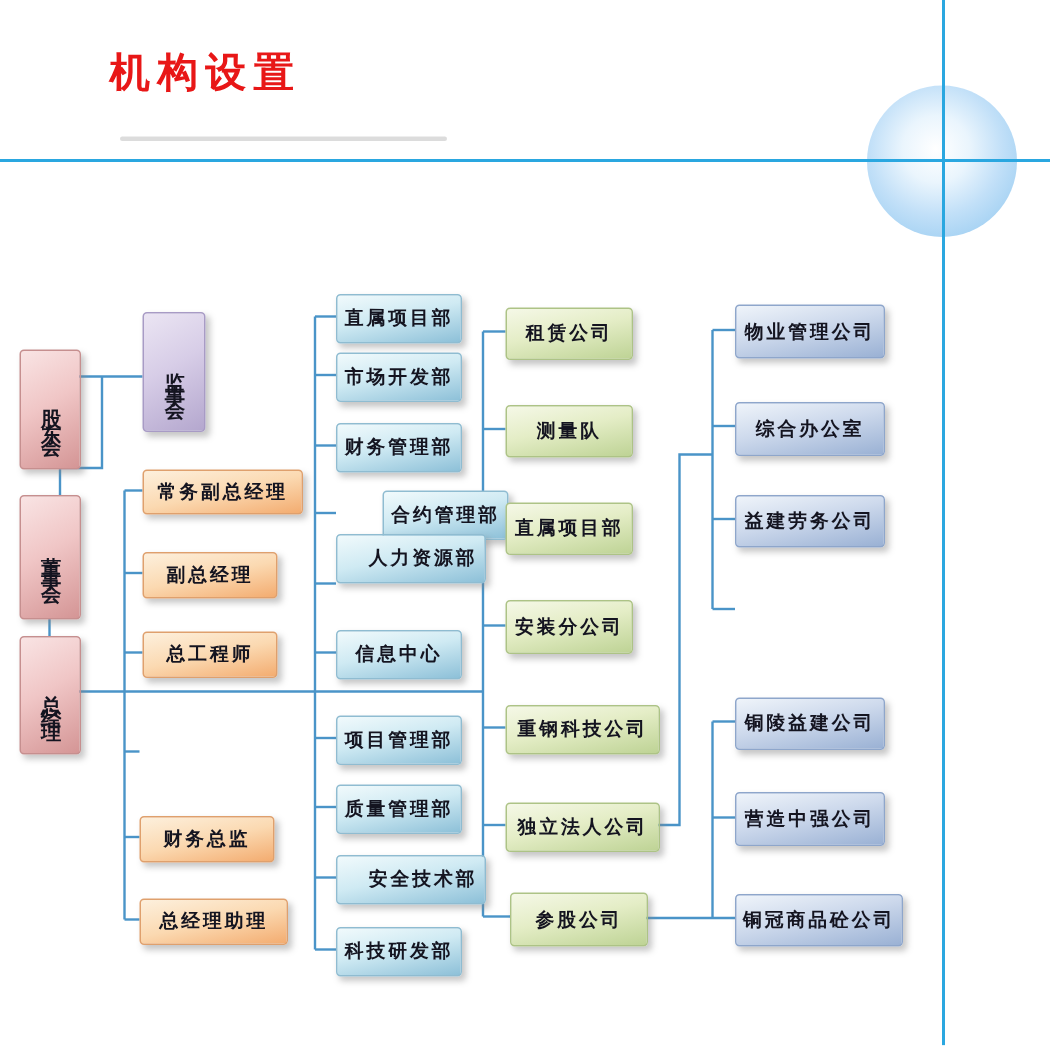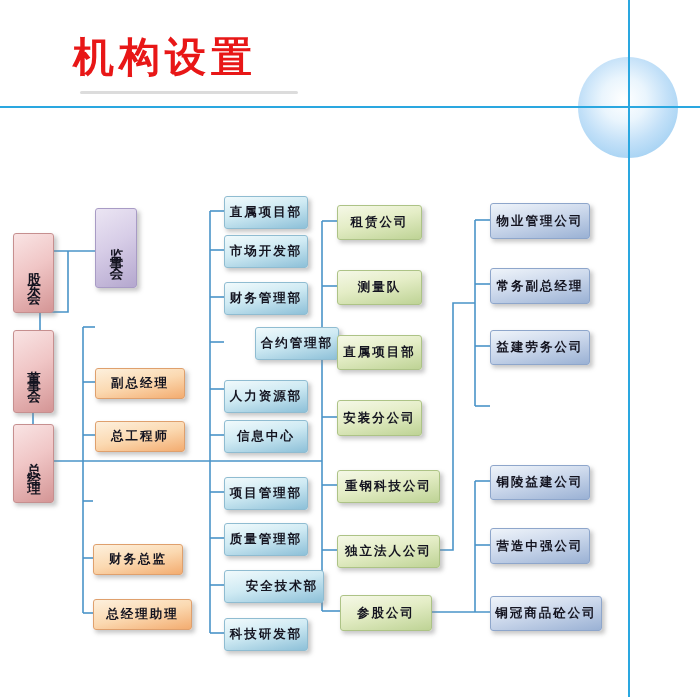--- a/index.html
+++ b/index.html
@@ -4,21 +4,21 @@
 <style>
   html,body{margin:0;padding:0;background:#fff;}
   #stage{position:relative;width:700px;height:697px;background:#ffffff;overflow:hidden;
          font-family:"Liberation Sans","DejaVu Sans",sans-serif;}
   
   .hline{position:absolute;left:0;top:106px;width:700px;height:2px;background:#2aa7e0;}
   .vline{position:absolute;left:628px;top:0;width:2px;height:697px;background:#2aa7e0;}
   .circle{position:absolute;left:578px;top:57px;width:100px;height:101px;border-radius:50%;
           background:radial-gradient(circle at 46% 42%, #ffffff 0%, #eaf5fd 28%, #c2e0f8 55%, #a5d2f3 78%, #9ccaf0 100%);}
   .title{position:absolute;left:73px;top:30px;font-family:"Liberation Serif","DejaVu Serif",serif;
-         font-weight:bold;font-size:41px;color:#e81717;letter-spacing:5px;white-space:nowrap;}
+         font-weight:bold;font-size:27px;color:#e81717;letter-spacing:5px;white-space:nowrap;}
   .title-shadow{position:absolute;left:80px;top:91px;width:218px;height:3px;background:#c9c9c9;opacity:.65;border-radius:2px;}
   
   svg.wires{position:absolute;left:0;top:0;}
   svg.wires path{stroke:#4a94c8;stroke-width:1.6;fill:none;}
   
   .node{position:absolute;display:flex;align-items:center;justify-content:center;
         font-weight:bold;font-size:12.5px;color:#141420;letter-spacing:2px;border-radius:3px;
         box-shadow:2.5px 3px 4px rgba(130,130,130,.45);white-space:nowrap;}
   .vert{writing-mode:vertical-rl;text-orientation:upright;letter-spacing:9px;font-size:13.5px;padding-top:4px;}
   .pink  {background:linear-gradient(150deg,#f9e4e4 0%,#f0c6c6 45%,#d49595 100%);border:1px solid #c68f8f;}
@@ -89,45 +89,46 @@
     <path d="M475 481 V612"></path>
     <path d="M475 481 H490"></path>
       <path d="M475 545 H490"></path>
   </svg>
 
   <div class="node pink vert" style="left:13px;top:233px;width:39px;height:74px;">股东会</div>
   <div class="node purple vert" style="left:95px;top:208px;width:40px;height:74px;">监事会</div>
   <div class="node pink vert" style="left:13px;top:330px;width:39px;height:77px;">董事会</div>
   <div class="node pink vert" style="left:13px;top:424px;width:39px;height:73px;">总经理</div>
 
+  <div class="node orange" style="left:95px;top:313px;width:105px;height:28px;">常务副总经理</div>
   <div class="node orange" style="left:95px;top:368px;width:88px;height:29px;">副总经理</div>
   <div class="node orange" style="left:95px;top:421px;width:88px;height:29px;">总工程师</div>
   <div class="node orange" style="left:93px;top:544px;width:88px;height:29px;">财务总监</div>
   <div class="node orange" style="left:93px;top:599px;width:97px;height:29px;">总经理助理</div>
 
   <div class="node blue" style="left:224px;top:196px;width:82px;height:31px;">直属项目部</div>
   <div class="node blue" style="left:224px;top:235px;width:82px;height:31px;">市场开发部</div>
   <div class="node blue" style="left:224px;top:282px;width:82px;height:31px;">财务管理部</div>
   <div class="node blue" style="left:224px;top:327px;width:82px;height:31px;margin-left:31px;">合约管理部</div>
-  <div class="node blue" style="left:224px;top:380px;width:82px;height:31px;">人力资源部</div>
+  <div class="node blue" style="left:224px;top:356px;width:82px;height:31px;padding-left:16px;">人力资源部</div>
   <div class="node blue" style="left:224px;top:420px;width:82px;height:31px;">信息中心</div>
   <div class="node blue" style="left:224px;top:477px;width:82px;height:31px;">项目管理部</div>
   <div class="node blue" style="left:224px;top:523px;width:82px;height:31px;">质量管理部</div>
   <div class="node blue" style="left:224px;top:570px;width:82px;height:31px;padding-left:16px;">安全技术部</div>
   <div class="node blue" style="left:224px;top:618px;width:82px;height:31px;">科技研发部</div>
 
   <div class="node green" style="left:337px;top:205px;width:83px;height:33px;">租赁公司</div>
   <div class="node green" style="left:337px;top:270px;width:83px;height:33px;">测量队</div>
   <div class="node green" style="left:337px;top:400px;width:83px;height:34px;">安装分公司</div>
   <div class="node green" style="left:337px;top:335px;width:83px;height:33px;">直属项目部</div>
   <div class="node green" style="left:337px;top:470px;width:101px;height:31px;">重钢科技公司</div>
   <div class="node green" style="left:337px;top:535px;width:101px;height:31px;">独立法人公司</div>
   <div class="node green" style="left:340px;top:595px;width:90px;height:34px;">参股公司</div>
 
   <div class="node steel" style="left:490px;top:203px;width:98px;height:34px;">物业管理公司</div>
-  <div class="node steel" style="left:490px;top:268px;width:98px;height:34px;">常务副总经理</div>
+  <div class="node steel" style="left:490px;top:268px;width:98px;height:34px;">综合办公室</div>
   <div class="node steel" style="left:490px;top:330px;width:98px;height:33px;">益建劳务公司</div>
 
   <div class="node steel" style="left:490px;top:465px;width:98px;height:33px;">铜陵益建公司</div>
   <div class="node steel" style="left:490px;top:528px;width:98px;height:34px;">营造中强公司</div>
   <div class="node steel" style="left:490px;top:596px;width:110px;height:33px;">铜冠商品砼公司</div>
 
 </div>
 
 </body></html>

